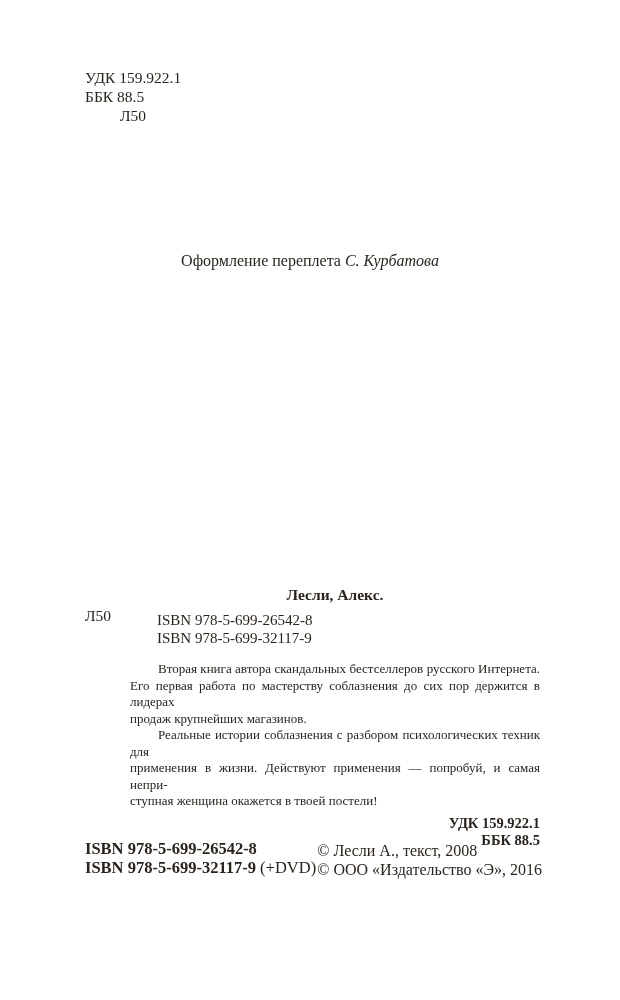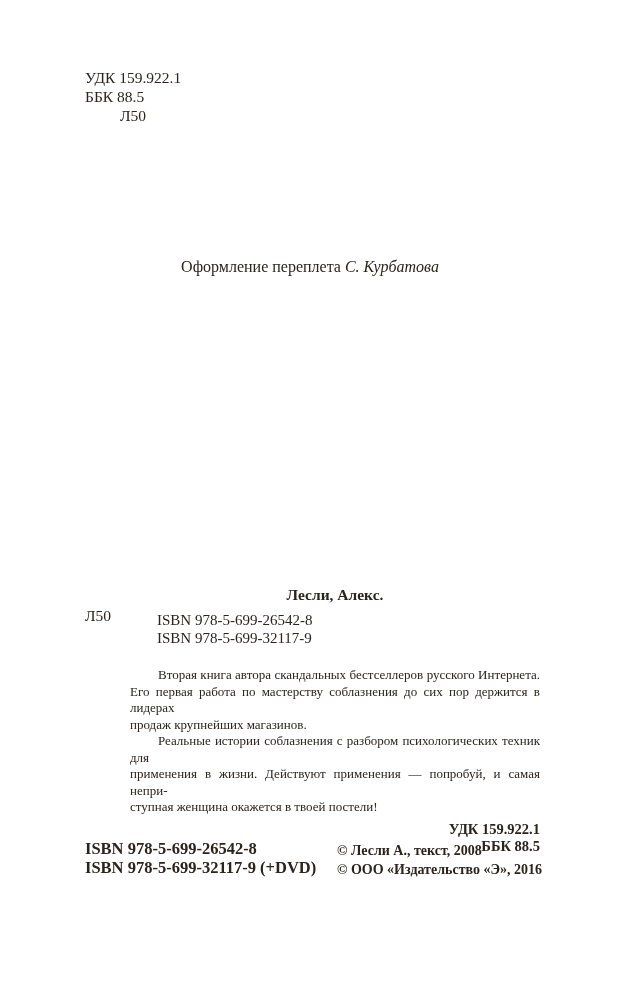--- a/index.html
+++ b/index.html
@@ -10,43 +10,43 @@
     color: #2a241d;
     -webkit-font-smoothing: antialiased;
   }
   .abs { position: absolute; }
 
   
   #codes-top { left: 85px; top: 68px; font-size: 15.5px; line-height: 19px; }
   #codes-top .sign { margin-left: 35px; }
 
   
-  #design-credit { left: 0; top: 258px; width: 100%; text-align: center; font-size: 16px; }
+  #design-credit { left: 0; top: 252px; width: 100%; text-align: center; font-size: 16px; }
   #design-credit .it { font-style: italic; }
 
   
   #catalog-card { left: 85px; top: 584px; width: 455px; }
   .card-indent { position: relative; padding-left: 45px; font-size: 15.5px; line-height: 21px; }
   .author-heading { font-weight: bold; text-align: center; }
   .l50 { position: absolute; left: 0; top: 21px; }
   .title-l1 { text-indent: 28px; text-align: justify; text-align-last: justify; }
   .isbn-card { margin: 6px 0 0 27px; font-size: 15px; line-height: 18px; }
 
-  .annotation { margin-top: 20px; font-size: 13px; line-height: 16.5px; }
+  .annotation { margin-top: 14px; font-size: 13px; line-height: 16.5px; }
   .annotation .ln { text-align: justify; text-align-last: justify; }
   .annotation .ln-first { text-indent: 28px; }
   .annotation .ln-last { text-align: center; text-align-last: left; }
 
   .udk-right { margin-top: 5px; text-align: right; font-weight: bold; font-size: 14.5px; line-height: 17.5px; }
 
   
   #imprint { left: 85px; top: 840px; width: 457px; display: flex; justify-content: space-between; align-items: flex-start; }
   .imprint-isbn { font-weight: bold; font-size: 16.5px; line-height: 18.5px; white-space: nowrap; }
-  .imprint-isbn .dvd { font-weight: bold; margin-top: 36px; }
-  .imprint-copy { font-weight: bold; font-size: 14px; line-height: 18.5px; padding-top: 2px; white-space: nowrap; }
+  .imprint-isbn .dvd { font-weight: normal; margin-top: 36px; }
+  .imprint-copy { font-weight: normal; font-size: 16px; line-height: 18.5px; padding-top: 2px; white-space: nowrap; }
 </style>
 </head>
 <body>
 
 <div class="abs" id="codes-top">
   <div>УДК 159.922.1</div>
   <div>ББК 88.5</div>
   <div class="sign">Л50</div>
 </div>
 

